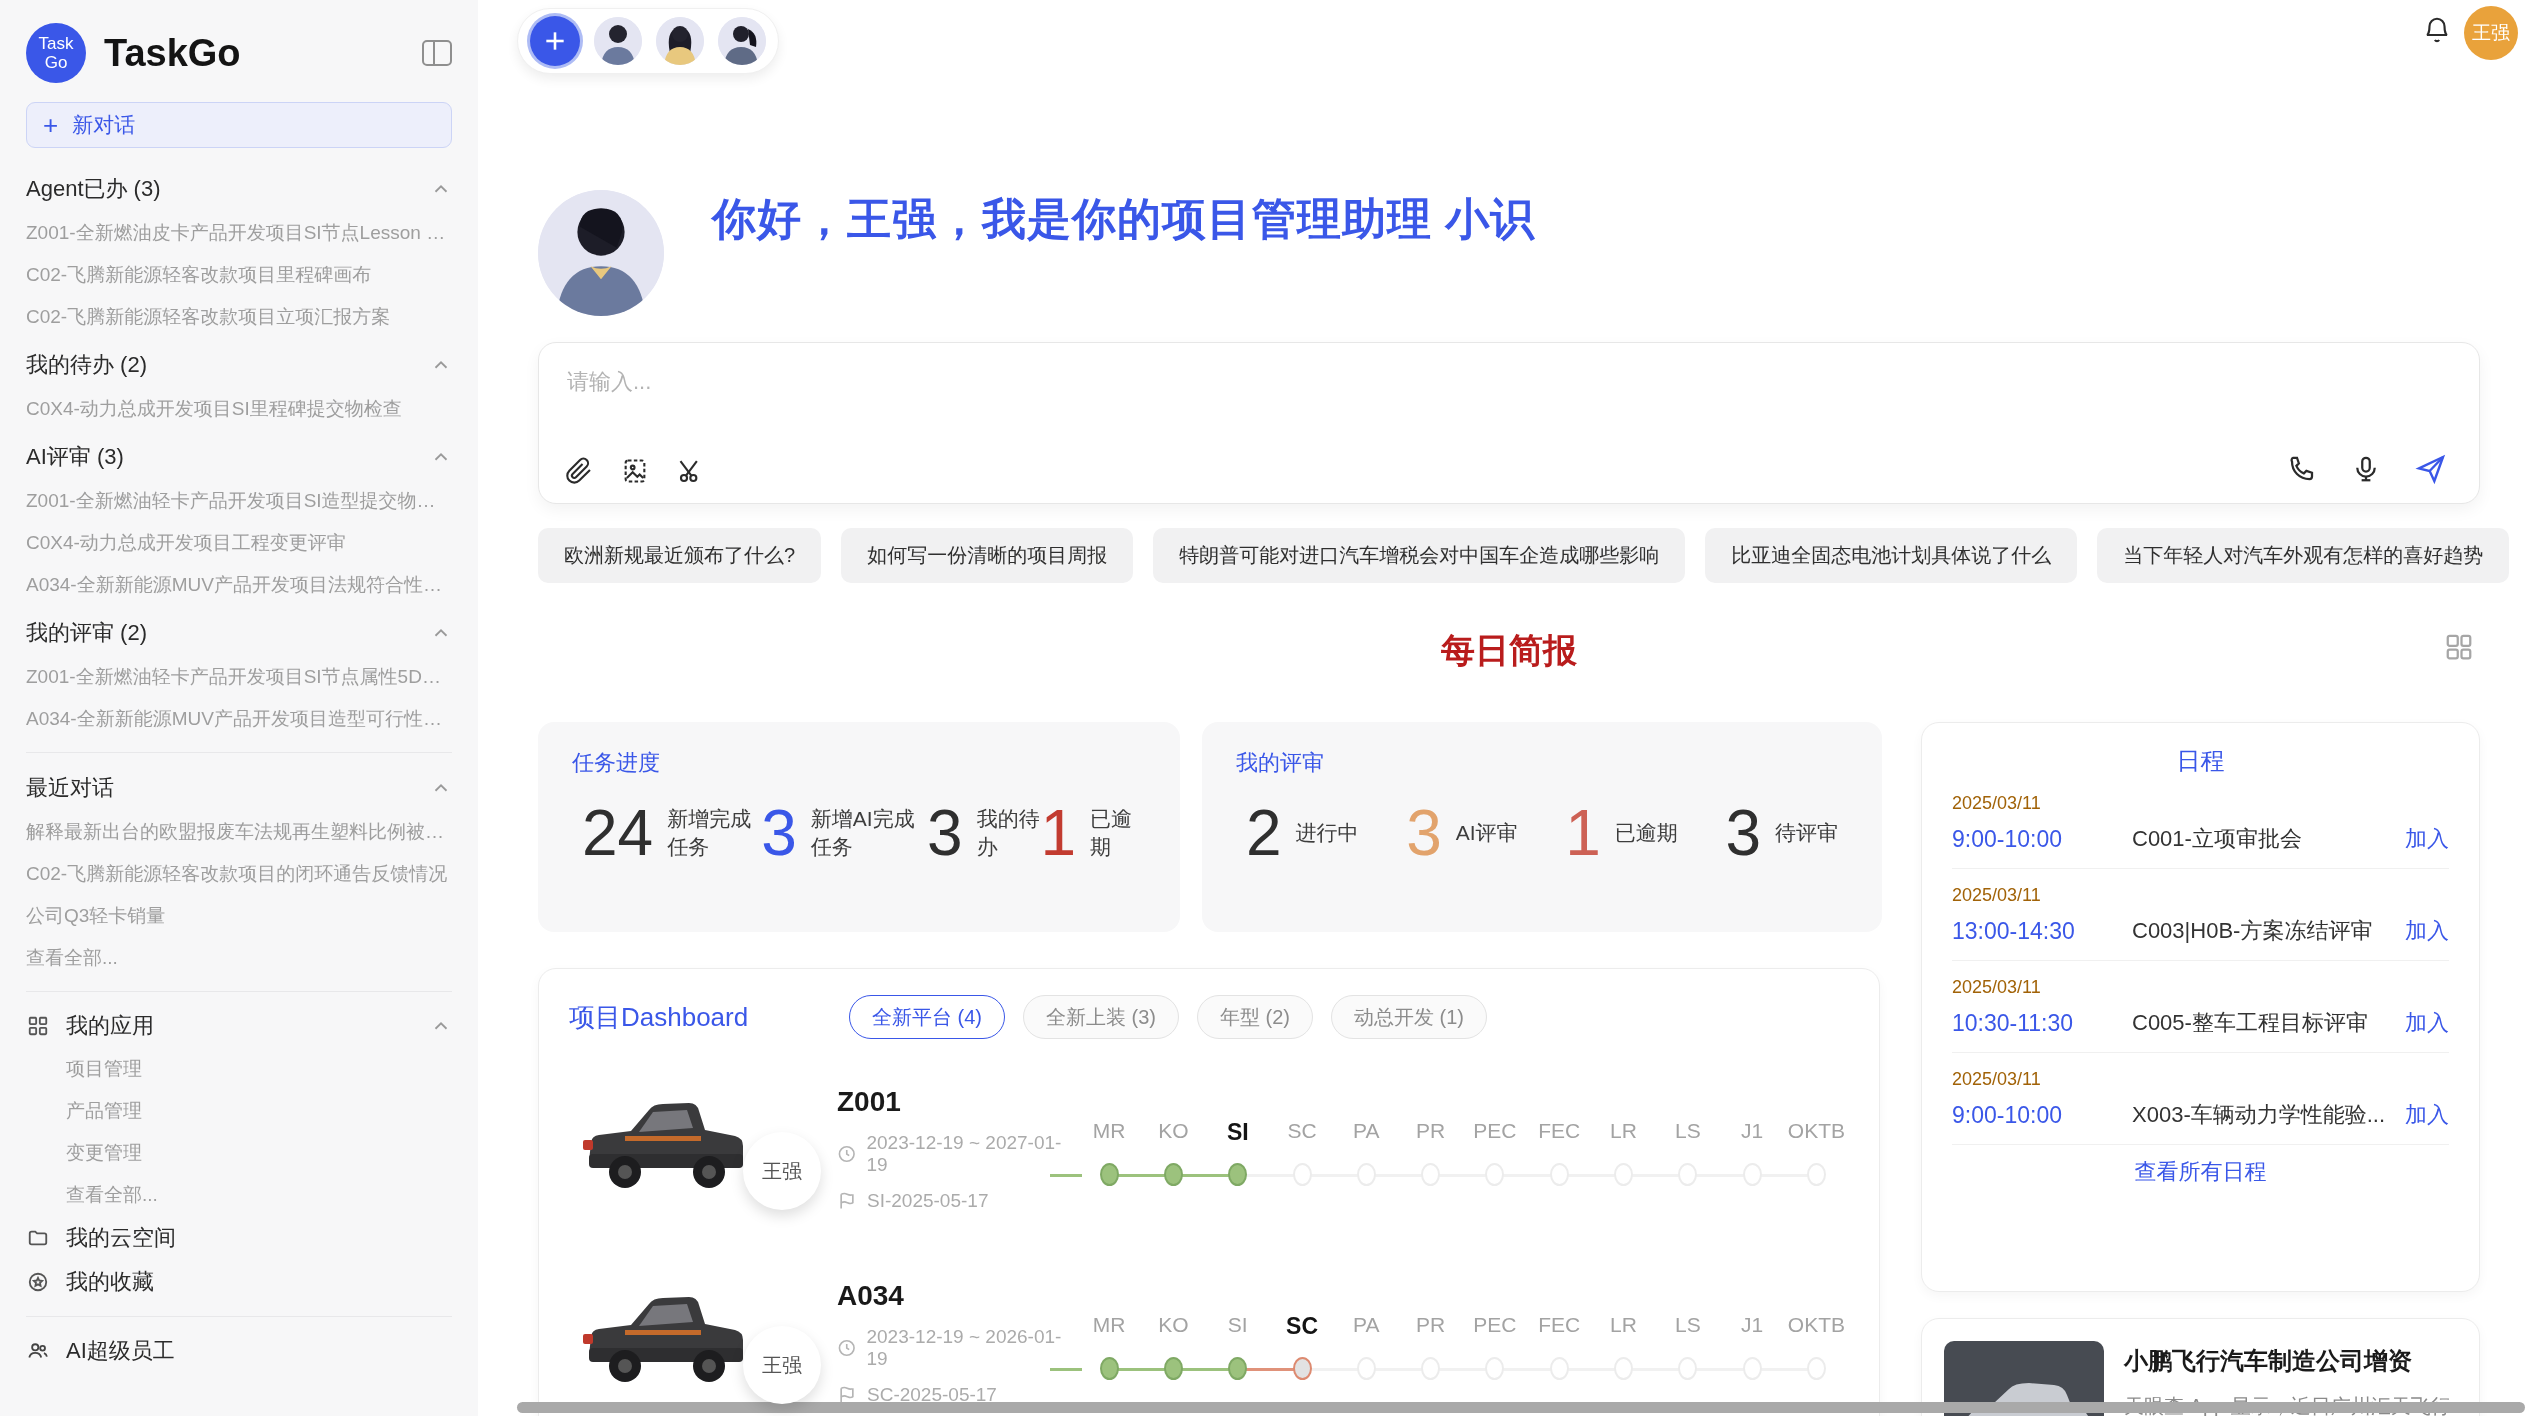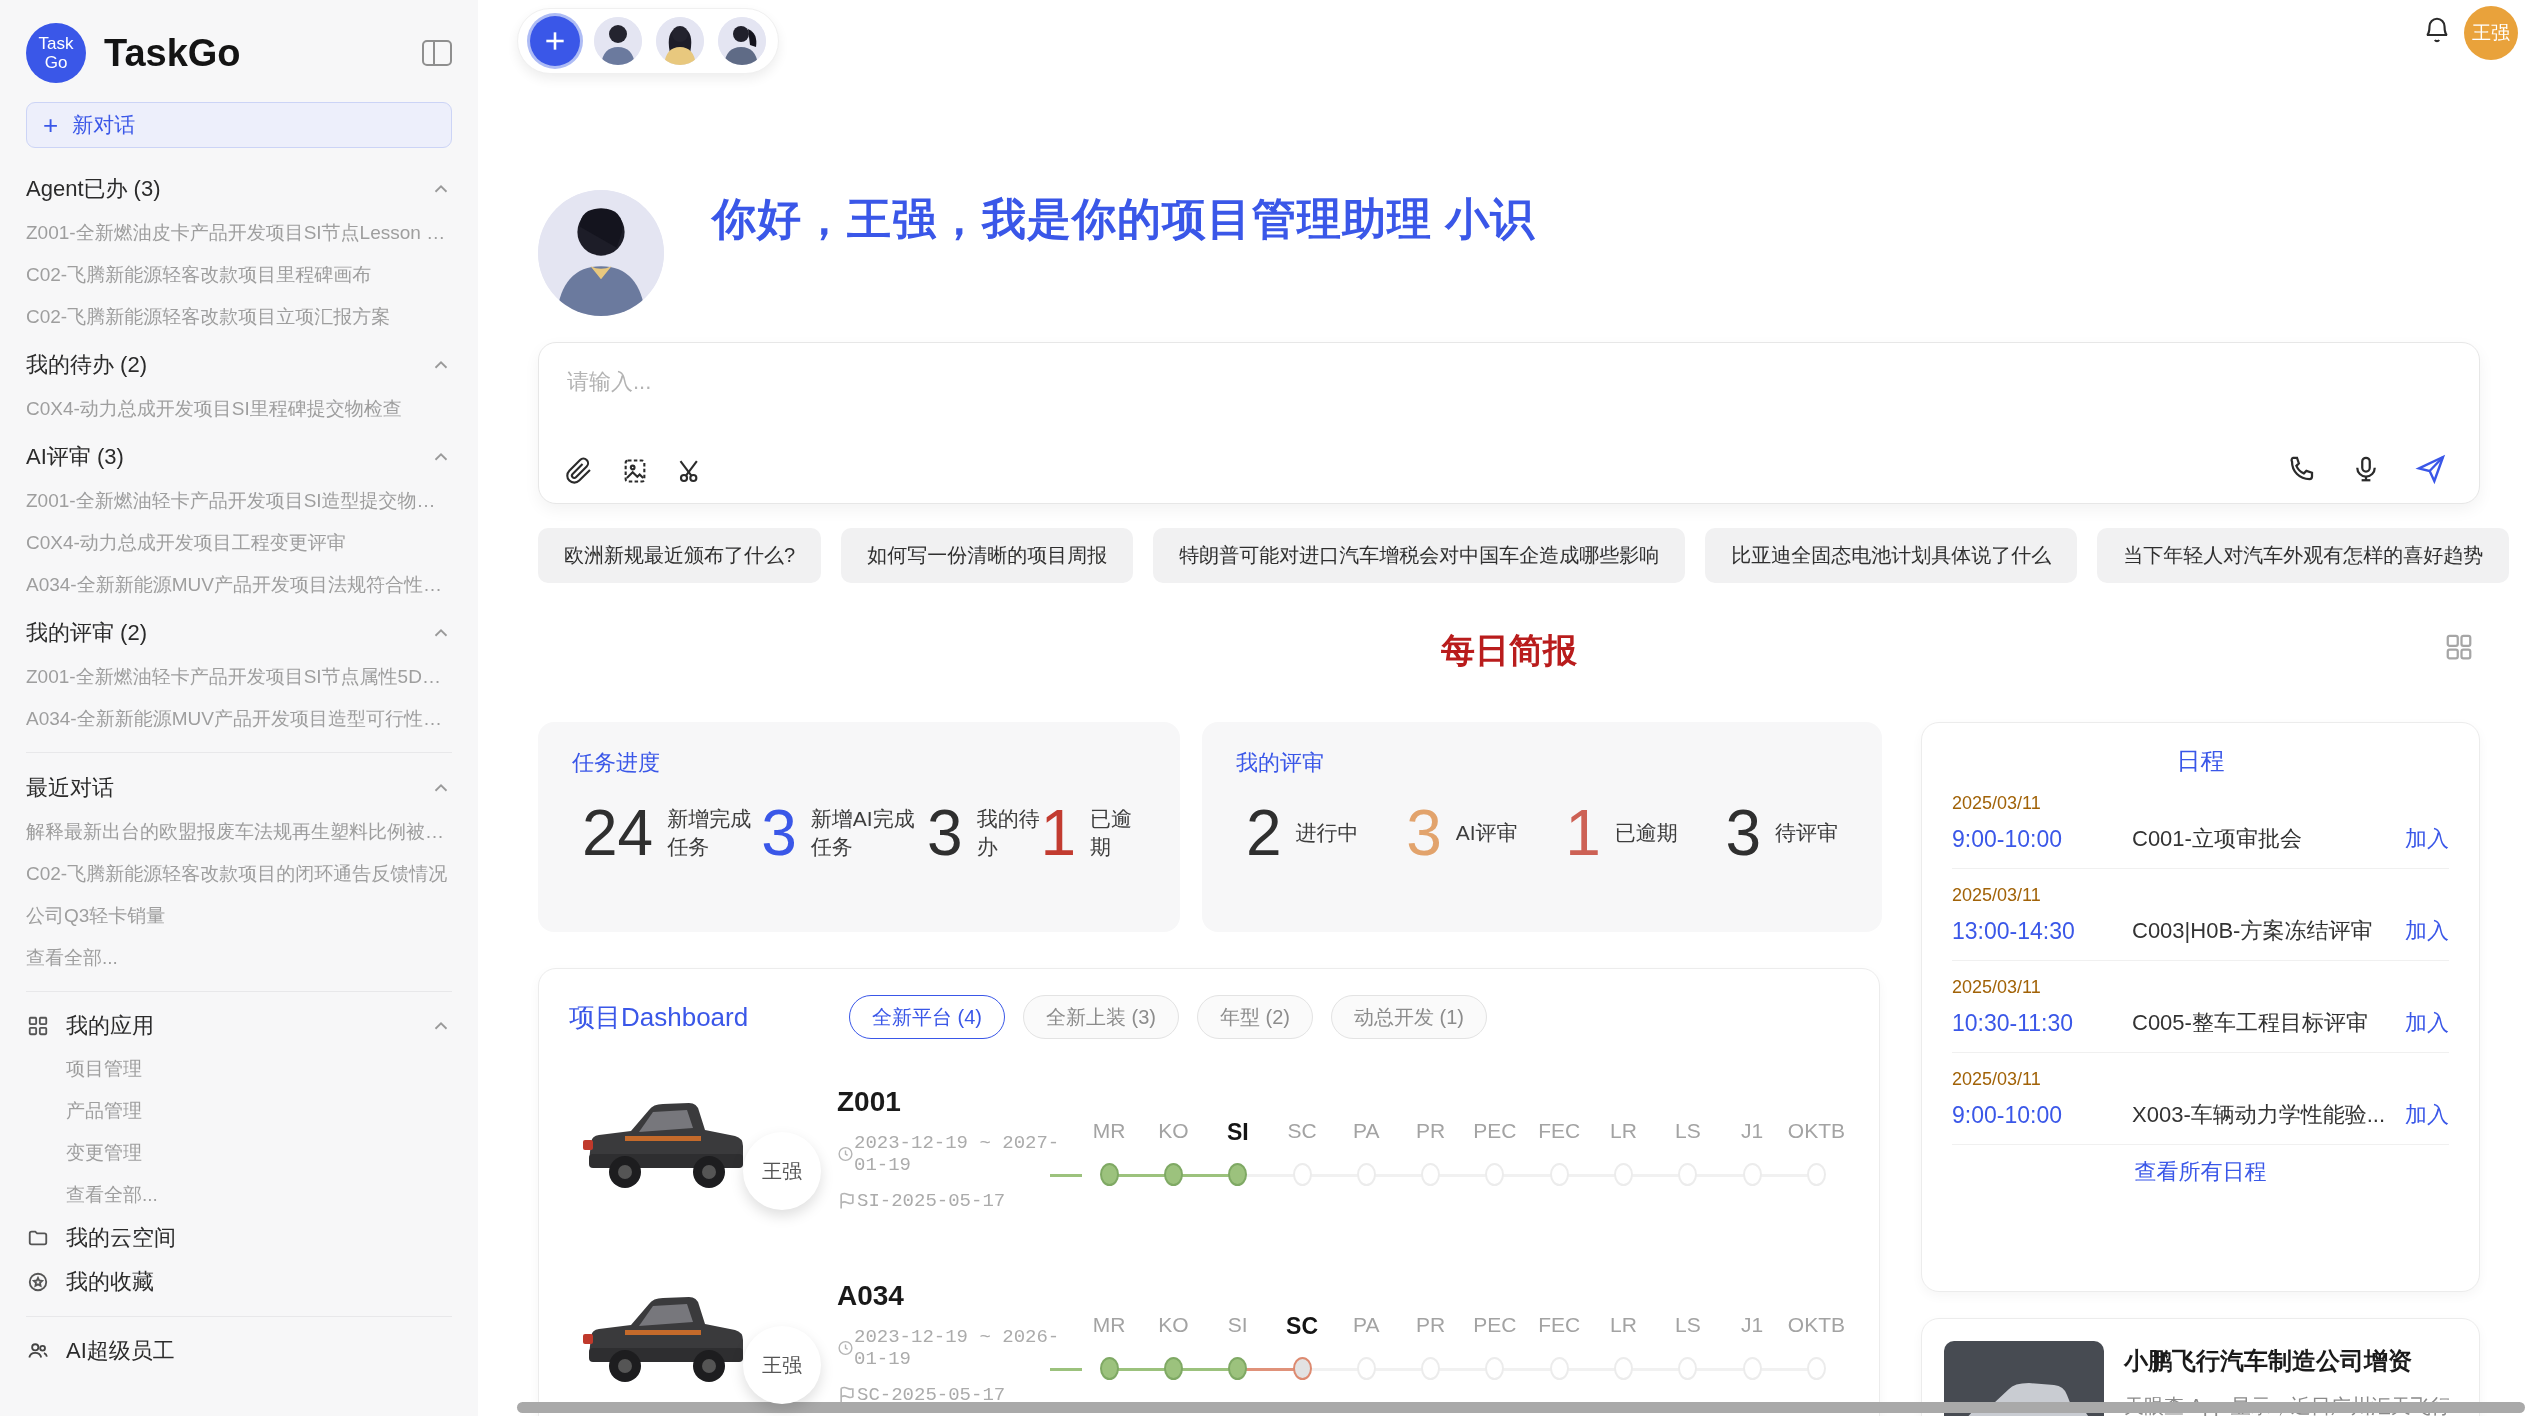--- a/index.html
+++ b/index.html
@@ -69,21 +69,21 @@
   .dash-head h3 { font-size:26px; color:#3a57e8; font-weight:500; width:280px; }
   .pills { display:flex; gap:18px; }
   .pill { height:44px; border-radius:22px; padding:0 22px; display:flex; align-items:center; font-size:20px; cursor:pointer; background:#fafafa; border:1px solid #e3e3e3; color:#8c8c8c; white-space:nowrap; }
   .pill.active { background:#fff; border:1px solid #3a57e8; color:#3a57e8; }
 
   .proj-row { display:flex; align-items:center; margin-top:26px; height:168px; }
   .truck-wrap { position:relative; width:190px; height:130px; flex-shrink:0; }
   .owner-badge { position:absolute; right:-62px; top:48px; width:78px; height:78px; border-radius:50%; background:#fff; box-shadow:0 6px 14px rgba(0,0,0,.13); display:flex; align-items:center; justify-content:center; font-size:20px; color:#555; z-index:2; }
   .proj-info { width:240px; margin-left:78px; flex-shrink:0; }
   .proj-info .pname { font-size:28px; font-weight:700; color:#1a1a1a; }
-  .pmeta { display:flex; align-items:center; margin-top:14px; font-size:19px; color:#ababab;font-family:Liberation Mono, monospace; }
+  .pmeta { display:flex; align-items:center; gap:10px; margin-top:14px; font-size:19px; color:#ababab; }
   .milestones { flex:1; display:flex; padding-top:6px; }
   .ms-cell { position:relative; width:8.33%; display:flex; flex-direction:column; align-items:center; }
   .ms-label { font-size:21px; color:#a3a3a3; height:30px; }
   .ms-cell.current .ms-label { color:#141414; font-weight:700; font-size:23px; }
   .ms-dot { position:relative; z-index:1; margin-top:14px; width:19px; height:23px; border-radius:50%; background:#fff; border:2px solid #ececec; }
   .ms-cell.done .ms-dot { background:#9cc27d; border-color:#7fa964; }
   .ms-cell.overdue .ms-dot { background:#e2e2e2; border-color:#dd8a70; }
   .ms-conn { position:absolute; top:55px; left:-50%; width:100%; height:3px; background:#f1f1f1; }
   .ms-conn.green { background:#9cc27d; } .ms-conn.salmon { background:#e0927a; }
   .ms-cell.first .ms-conn { left:-42%; width:50%; }

